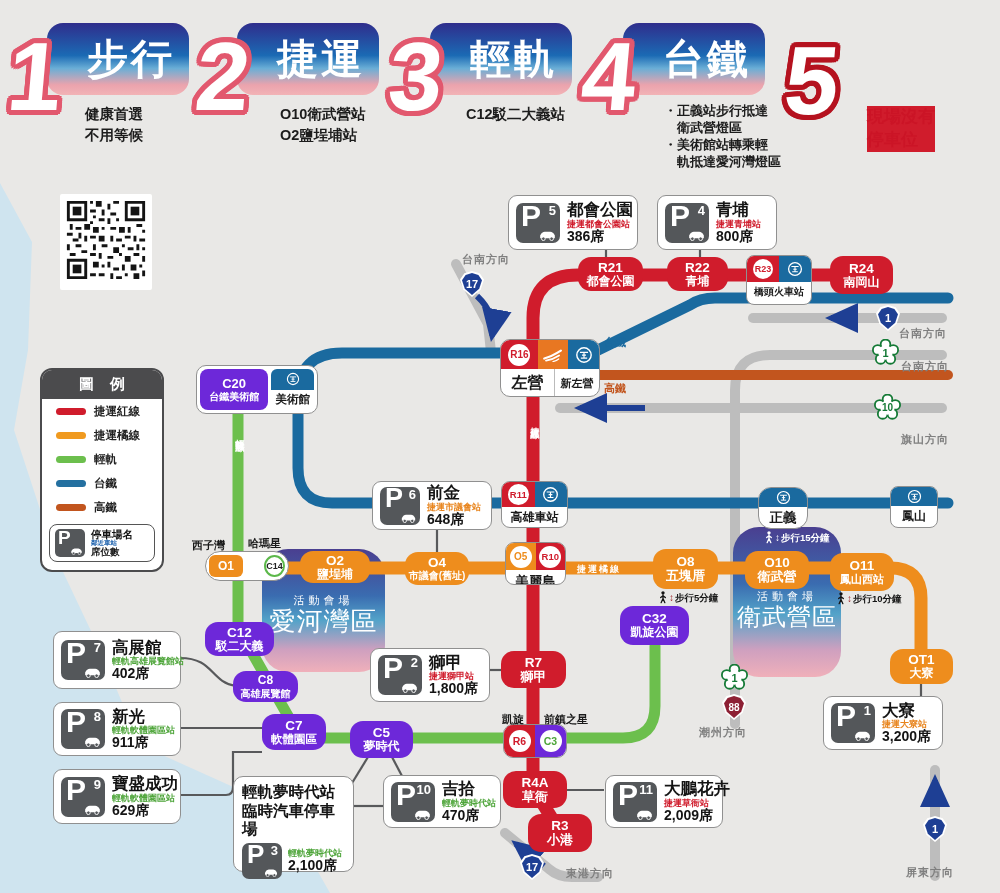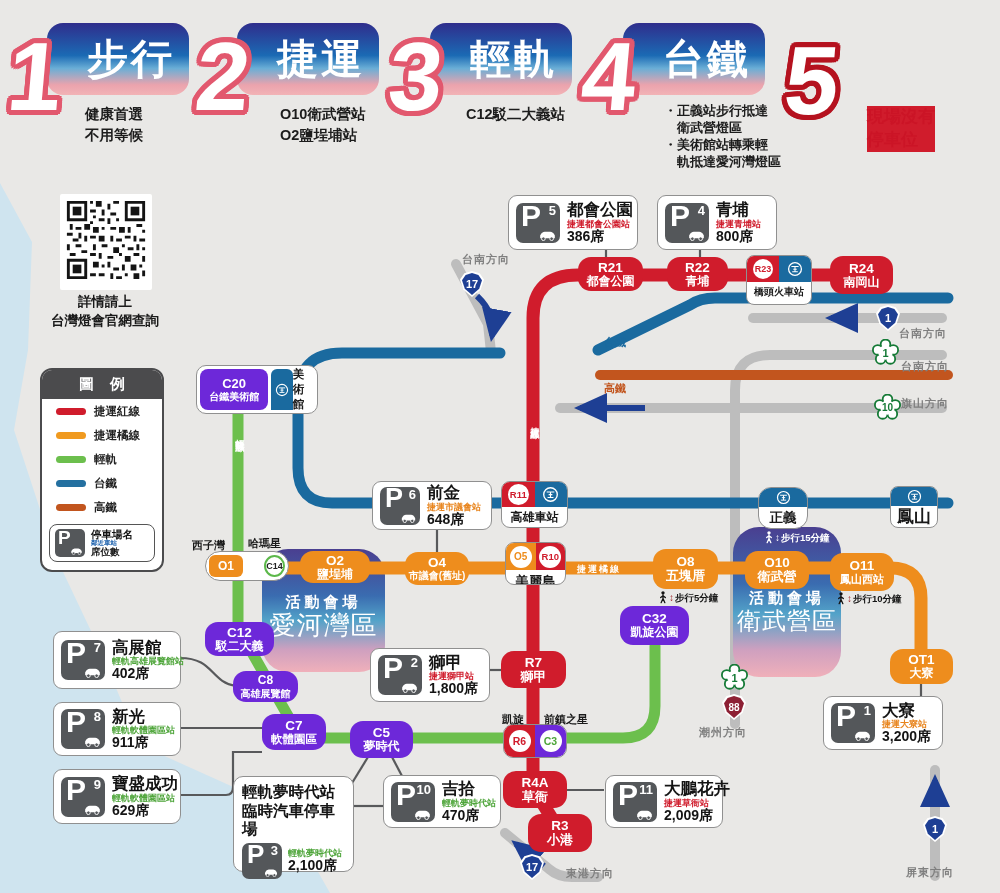--- a/index.html
+++ b/index.html
@@ -51,21 +51,21 @@
   .dir{color:#7f7f7f;letter-spacing:1px}
   .vtext{writing-mode:vertical-rl;text-orientation:upright;color:#fff;font-size:9px;letter-spacing:1px}
   .online{color:#fff;font-size:9px;letter-spacing:2px}
   .walk{position:absolute;z-index:5;display:flex;align-items:center;font-size:9.5px;font-weight:bold;
         color:#141414;gap:1px;white-space:nowrap}
   .walk.wh{color:#fff}
   .walk .ud{font-size:10px;line-height:1}
   
   .area{position:absolute;z-index:2;border-radius:26px;color:#fff;text-align:center;
     background:linear-gradient(180deg,#4a3f90 0%,#3a6cb0 38%,#53a3c9 58%,#cfa0bf 82%,#f0b0ba 100%)}
-  .area .tag{font-size:15px;letter-spacing:4px;font-weight:bold}
+  .area .tag{font-size:11px;letter-spacing:4px;font-weight:normal}
   .area .nm{font-size:26px;font-weight:normal;letter-spacing:1px;line-height:1.05}
   
   #legend{position:absolute;left:40px;top:368px;width:120px;z-index:5;background:#fff;
     border:2px solid #4b4b4d;border-radius:12px;overflow:hidden}
   #legend .lhead{background:#4b4b4d;color:#fff;font-size:15px;font-weight:bold;letter-spacing:6px;
     text-align:center;padding:5px 0 5px 6px}
   .lrow{display:flex;align-items:center;gap:8px;padding:4.5px 0 4.5px 14px}
   .swatch{width:30px;height:7px;border-radius:4px;flex:none}
   .lrow span{font-size:11.5px;font-weight:bold;color:#222}
   .minipbox{margin:5px 7px 8px 7px;border:1.5px solid #555;border-radius:8px;display:flex;gap:6px;
@@ -207,24 +207,20 @@
         <path fill-rule="evenodd" d="M1 1h7v7H1z M2 2v5h5V2z"></path>
           <rect x="3" y="3" width="3" height="3"></rect>
         <path fill-rule="evenodd" d="M21 1h7v7h-7z M22 2v5h5V2z"></path>
           <rect x="23" y="3" width="3" height="3"></rect>
         <path fill-rule="evenodd" d="M1 21h7v7H1z M2 22v5h5V22z"></path>
           <rect x="3" y="23" width="3" height="3"></rect>
         <path d="M9 1h1v1H9z M11 1h2v2h-2z M15 2h1v2h-1z M17 1h2v1h-2z M9 4h2v1H9z M13 4h1v2h-1z M16 5h2v1h-2z M10 6h1v1h-1z M12 7h2v1h-2z M9 8h1v1H9z M15 7h1v2h-1z M18 7h1v1h-1z M2 9h1v2H2z M4 10h2v1H4z M7 9h2v2H7z M1 12h2v1H1z M5 12h1v2H5z M3 14h2v1H3z M7 13h1v2H7z M1 16h1v2H1z M4 16h2v1H4z M6 18h2v1H6z M2 19h2v1H2z M10 10h2v2h-2z M13 10h1v1h-1z M16 10h2v1h-2z M19 10h2v2h-2z M22 10h1v2h-1z M25 9h2v1h-2z M27 11h1v1h-1z M9 13h2v1H9z M12 13h2v2h-2z M16 13h1v2h-1z M18 14h2v1h-2z M21 13h2v1h-2z M24 13h1v2h-1z M26 14h2v1h-2z M10 16h1v2h-1z M13 16h2v1h-2z M17 17h2v2h-2z M20 16h1v1h-1z M22 17h2v1h-2z M25 16h1v2h-1z M27 17h1v1h-1z M9 19h2v1H9z M12 19h1v2h-1z M15 20h2v1h-2z M19 19h1v1h-1z M21 20h2v2h-2z M24 19h2v1h-2z M27 20h1v2h-1z M10 22h2v2h-2z M13 23h1v1h-1z M15 22h1v2h-1z M17 24h2v1h-2z M20 23h1v2h-1z M23 23h2v2h-2z M26 23h1v1h-1z M9 26h2v1H9z M12 26h2v1h-2z M16 26h1v2h-1z M18 27h2v1h-2z M21 26h1v1h-1z M24 26h2v2h-2z M27 25h1v2h-1z"></path>
       </g>
     </svg>
   </div>
-  <div id="qrcap">
-    <div>詳情請上</div>
-    <div>台灣燈會官網查詢</div>
-  </div>
 
   <div id="legend">
     <div class="lhead">圖 例</div>
     <div class="lrow">
         <i class="swatch" style="background:#d01c2c"></i>
         <span>捷運紅線</span>
       </div>
     <div class="lrow">
         <i class="swatch" style="background:#f09a1f"></i>
         <span>捷運橘線</span>
@@ -278,20 +274,44 @@
           </svg>
       </div>
     </div>
     <div class="namerow" style="height:20px;font-size:10px">橋頭火車站</div>
   </div>
   <div class="st red" style="left:830px;top:256px;width:63px;height:38px">
     <span class="c">R24</span>
     <span class="n">南岡山</span>
   </div>
 
+  <div class="wbox" style="left:500px;top:339px;width:100px;height:58px;border-radius:10px;overflow:hidden">
+    <div class="chiprow" style="height:29px;border-radius:0">
+      <div class="cell red" style="flex:1.2">
+          <span class="chip" style="width:22px;height:22px;font-size:10px;color:#d01c2c">R16</span>
+        </div>
+      <div class="cell" style="background:#e87722">
+        <svg width="22" height="14" viewBox="0 0 24 16">
+            <path d="M2 12Q10 10 21 3" stroke="#fff" stroke-width="2.6" fill="none" stroke-linecap="round"></path>
+            <path d="M4 14.5Q12 13 19 8.5" stroke="#fff" stroke-width="2" fill="none" stroke-linecap="round"></path>
+            <path d="M12 15.5Q16 14.5 18.5 12.5" stroke="#fff" stroke-width="1.5" fill="none" stroke-linecap="round"></path>
+          </svg>
+      </div>
+      <div class="cell" style="background:#1a6a9f">
+        <svg width="18" height="18" viewBox="0 0 20 20">
+            <circle cx="10" cy="10" r="8" fill="none" stroke="#fff" stroke-width="1.6"></circle>
+            <path d="M5.5 7h9M10 7v6.5M6.5 13.5h7M7.8 10.2h4.4" stroke="#fff" stroke-width="1.3" fill="none"></path>
+          </svg>
+      </div>
+    </div>
+    <div style="display:flex;height:29px">
+      <div class="namerow" style="flex:1.2;font-size:16px">左營</div>
+      <div class="namerow" style="flex:1;font-size:11px;border-left:1px solid #bbb">新左營</div>
+    </div>
+  </div>
 
   <div class="wbox" style="left:501px;top:481px;width:67px;height:47px;border-radius:9px;overflow:hidden">
     <div class="chiprow" style="height:25px;border-radius:0">
       <div class="cell red">
           <span class="chip" style="width:21px;height:21px;font-size:9.5px;color:#d01c2c">R11</span>
         </div>
       <div class="cell" style="background:#1a6a9f">
         <svg width="17" height="17" viewBox="0 0 20 20">
             <circle cx="10" cy="10" r="8" fill="none" stroke="#fff" stroke-width="1.6"></circle>
             <path d="M5.5 7h9M10 7v6.5M6.5 13.5h7M7.8 10.2h4.4" stroke="#fff" stroke-width="1.3" fill="none"></path>
@@ -311,21 +331,21 @@
         </div>
     </div>
     <div class="namerow" style="height:24px;font-size:13.5px">美麗島</div>
   </div>
 
   <div class="wbox" style="left:196px;top:365px;width:122px;height:49px;border-radius:10px;display:flex;padding:3px;gap:3px">
     <div class="green" style="flex:1.6;border-radius:8px;display:flex;flex-direction:column;align-items:center;justify-content:center;color:#fff;font-weight:bold;line-height:1.1">
       <span style="font-size:13px">C20</span>
       <span style="font-size:10px">台鐵美術館</span>
     </div>
-    <div style="flex:1;display:flex;flex-direction:row">
+    <div style="flex:1;display:flex;flex-direction:column">
       <div style="background:#1a6a9f;border-radius:6px 6px 0 0;flex:1;display:flex;align-items:center;justify-content:center">
         <svg width="14" height="14" viewBox="0 0 20 20">
             <circle cx="10" cy="10" r="8" fill="none" stroke="#fff" stroke-width="1.6"></circle>
             <path d="M5.5 7h9M10 7v6.5M6.5 13.5h7M7.8 10.2h4.4" stroke="#fff" stroke-width="1.3" fill="none"></path>
           </svg>
       </div>
       <div class="namerow" style="flex:1;font-size:11.5px">美術館</div>
     </div>
   </div>
 
@@ -338,21 +358,21 @@
     </div>
     <div class="namerow" style="height:21px;font-size:13.5px">正義</div>
   </div>
   <div class="wbox" style="left:890px;top:486px;width:48px;height:42px;border-radius:8px;overflow:hidden">
     <div style="background:#1a6a9f;height:19px;display:flex;align-items:center;justify-content:center">
       <svg width="15" height="15" viewBox="0 0 20 20">
           <circle cx="10" cy="10" r="8" fill="none" stroke="#fff" stroke-width="1.6"></circle>
           <path d="M5.5 7h9M10 7v6.5M6.5 13.5h7M7.8 10.2h4.4" stroke="#fff" stroke-width="1.3" fill="none"></path>
         </svg>
     </div>
-    <div class="namerow" style="height:21px;font-size:17px">鳳山</div>
+    <div class="namerow" style="height:21px;font-size:12px">鳳山</div>
   </div>
 
   <div class="wbox" style="left:205px;top:551px;width:84px;height:30px;border-radius:15px;display:flex;align-items:center;gap:21px;padding:3px">
     <div class="orange" style="width:36px;height:22px;border-radius:6px;display:flex;align-items:center;justify-content:center;color:#fff;font-weight:bold;font-size:12px">O1</div>
     <div style="width:22px;height:22px;border-radius:50%;border:2.5px solid #5cb84a;display:flex;align-items:center;justify-content:center;font-weight:bold;font-size:9px;color:#222;box-sizing:border-box">C14</div>
   </div>
   <div class="st orange" style="left:300px;top:551px;width:70px;height:32px">
     <span class="c">O2</span>
     <span class="n">鹽埕埔</span>
   </div>
@@ -608,21 +628,21 @@
   <div class="lbl" style="left:248px;top:536px">哈瑪星</div>
   <div class="lbl" style="left:604px;top:335px;color:#1a6a9f">台鐵</div>
   <div class="lbl" style="left:604px;top:381px;color:#c2551e">高鐵</div>
   <div class="lbl vtext" style="left:528px;top:420px">捷運紅線</div>
   <div class="lbl vtext" style="left:233px;top:432px">輕軌環狀線</div>
   <div class="lbl online" style="left:577px;top:563px">捷運橘線</div>
 
   <div class="lbl dir" style="left:462px;top:252px">台南方向</div>
   <div class="lbl dir" style="left:899px;top:326px">台南方向</div>
   <div class="lbl dir" style="left:901px;top:359px">台南方向</div>
-  <div class="lbl dir" style="left:901px;top:396px">旗山方向</div>
+  <div class="lbl dir" style="left:901px;top:432px">旗山方向</div>
   <div class="lbl dir" style="left:699px;top:725px">潮州方向</div>
   <div class="lbl dir" style="left:566px;top:866px">東港方向</div>
   <div class="lbl dir" style="left:906px;top:865px">屏東方向</div>
 
   <div class="shield" style="left:460px;top:271px">
       <div class="sh-in"></div>
       <span>17</span>
     </div>
   <div class="shield" style="left:520px;top:854px">
       <div class="sh-in"></div>

